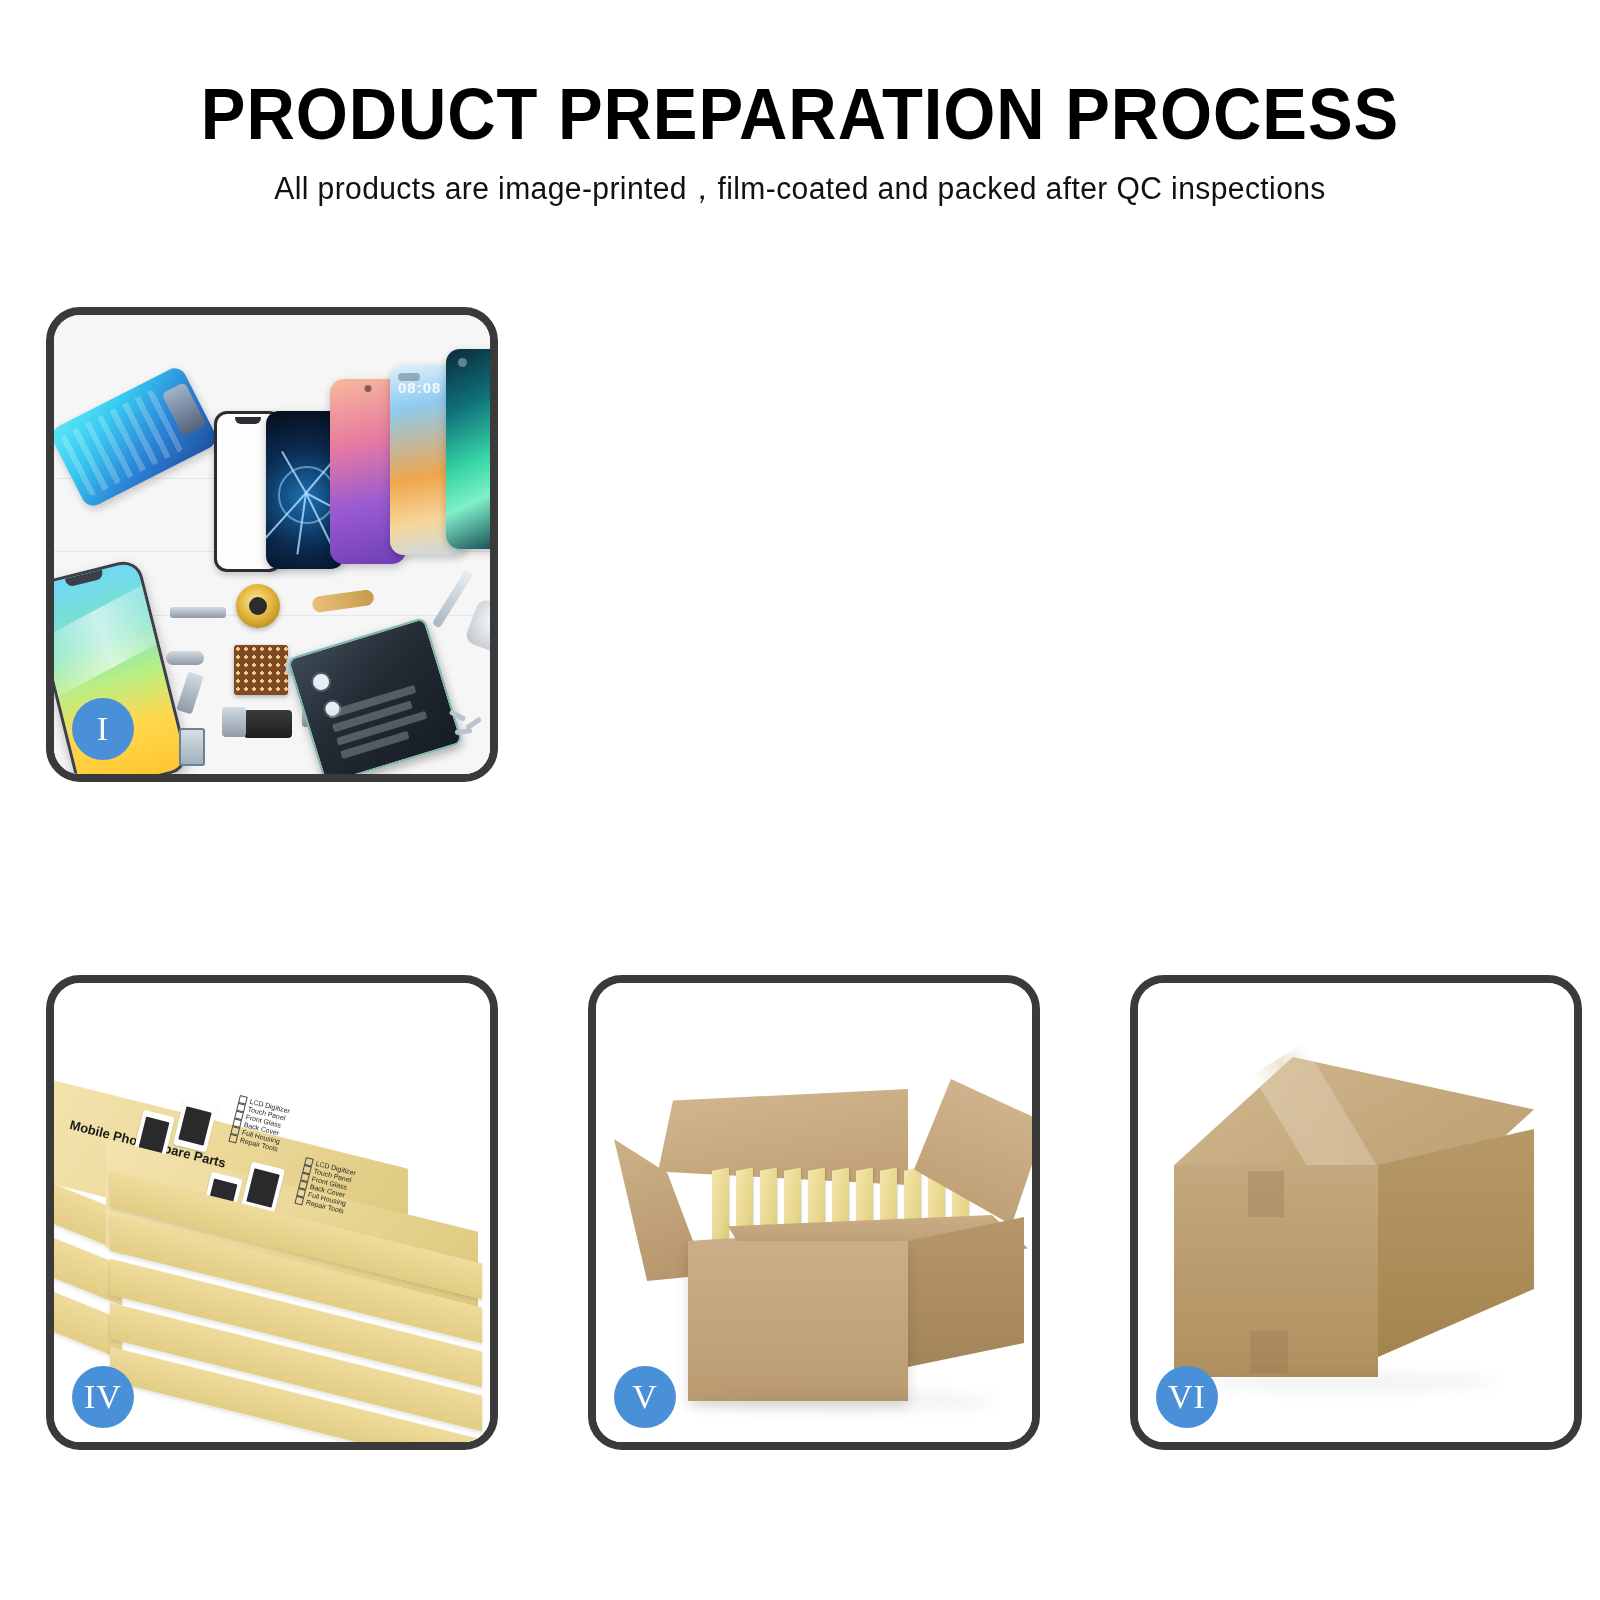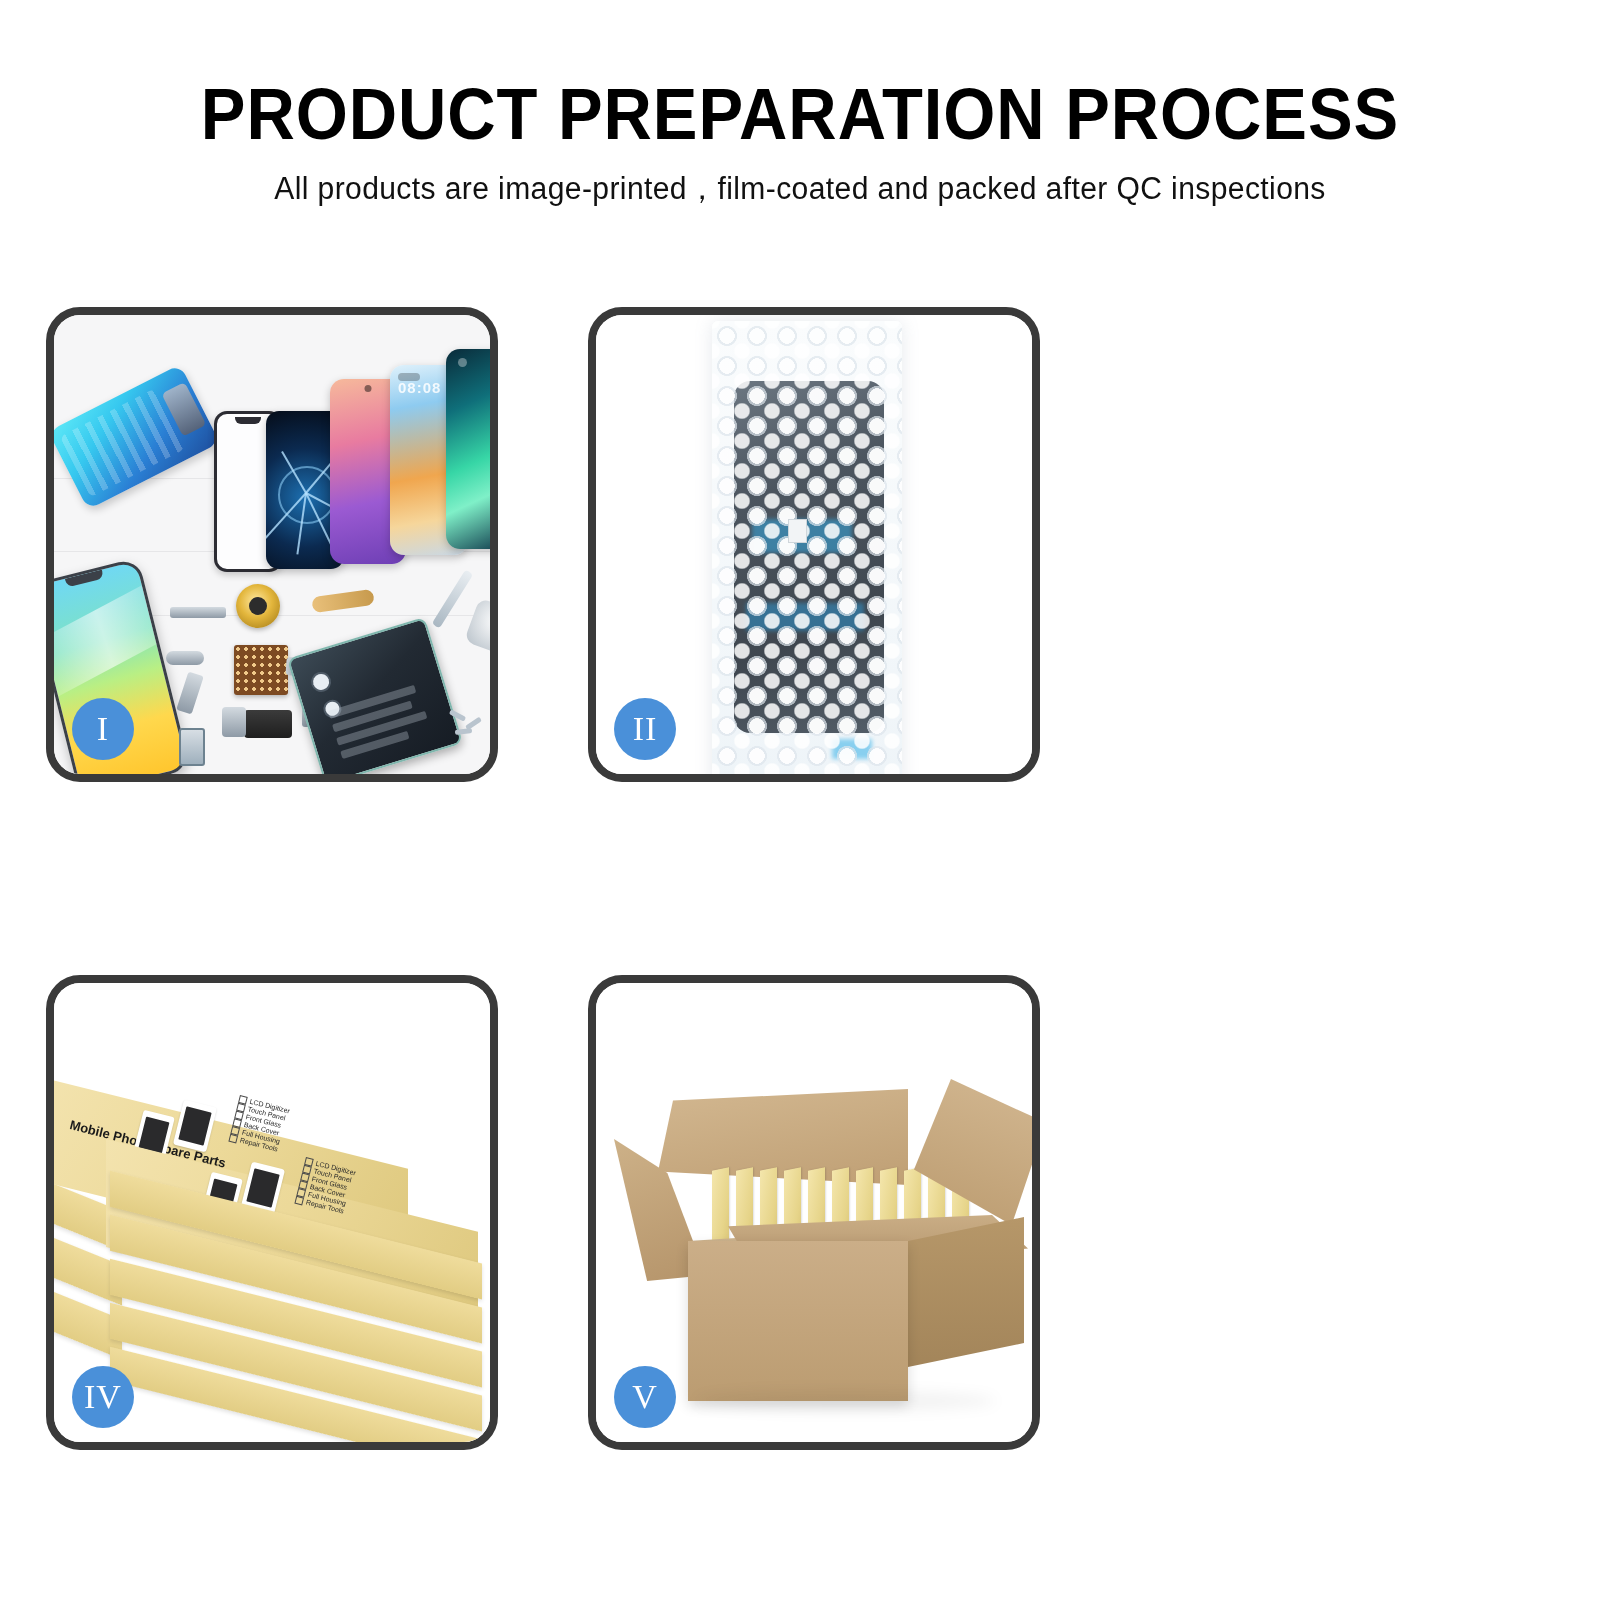--- a/index.html
+++ b/index.html
@@ -286,36 +286,20 @@
         <i style="left:0;top:2px;transform:rotate(28deg)"></i>
         <i style="left:16px;top:10px;transform:rotate(-34deg)"></i>
         <i style="left:6px;top:18px;transform:rotate(-6deg)"></i>
       </div>
     </div>
     <div class="badge">
       <span>I</span>
     </div>
   </div>
 
-  <div class="panel p2" id="p2">
-    <div class="photo">
-      <div class="wrapbg"></div>
-      <div class="bubblepack">
-        <div class="inner"></div>
-        <div class="acc1"></div>
-          <div class="acc2"></div>
-          <div class="acc3"></div>
-        <div class="tag"></div>
-        <div class="bubbles"></div>
-      </div>
-    </div>
-    <div class="badge">
-      <span>II</span>
-    </div>
-  </div>
 
 
   <div class="panel p4" id="p4">
     <div class="photo">
       <div class="p4bg"></div>
       <div class="stack">
 
         <div class="gbox" style="left:-4px;top:122px;width:72px;height:40px;transform:skewY(22deg);"></div>
         <div class="gbox" style="left:-4px;top:176px;width:72px;height:40px;transform:skewY(22deg);"></div>
         <div class="gbox" style="left:-4px;top:230px;width:72px;height:40px;transform:skewY(22deg);"></div>
@@ -426,14 +410,29 @@
       <div class="flapFront"></div>
       <div class="cartonSide"></div>
       <div class="cartonFront"></div>
       <div class="shadowSoft" style="left:100px;top:408px;width:300px;height:20px;"></div>
     </div>
     <div class="badge">
       <span>V</span>
     </div>
   </div>
 
+  <div class="panel p6" id="p6">
+    <div class="photo">
+      <div class="p6bg"></div>
+      <div class="sealTop"></div>
+      <div class="tapeDiag"></div>
+      <div class="sealSide"></div>
+      <div class="sealFront"></div>
+      <div class="tapeTab" style="left:110px;top:188px;width:36px;height:46px;"></div>
+      <div class="tapeTab" style="left:112px;top:348px;width:38px;height:42px;"></div>
+      <div class="shadowSoft" style="left:60px;top:390px;width:300px;height:18px;"></div>
+    </div>
+    <div class="badge">
+      <span>VI</span>
+    </div>
+  </div>
 
 </div>
 
 </body></html>

